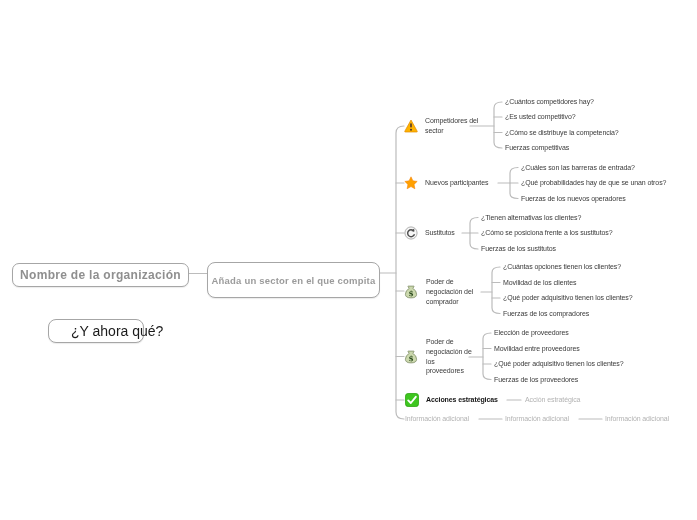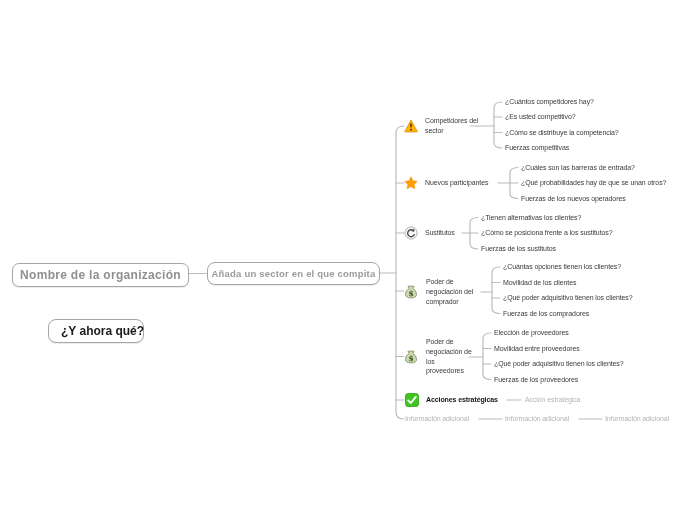--- a/index.html
+++ b/index.html
@@ -8,24 +8,24 @@
     font-family:"Liberation Sans", sans-serif;
   }
   svg.connectors{position:absolute;left:0;top:0;}
   .node-box{
     position:absolute;display:flex;align-items:center;justify-content:center;
     background:#fff;border:1.4px solid #a6a6a6;border-radius:8px;
     box-shadow:0 1px 1px rgba(0,0,0,0.08);box-sizing:border-box;white-space:nowrap;
   }
   .org-box{left:12px;top:263px;width:177px;height:24px;border-radius:7px;}
   .org-box span{font-size:12px;font-weight:bold;color:#8f8f8f;letter-spacing:0.3px;}
-  .sector-box{left:207px;top:262px;width:173px;height:23px;}
+  .sector-box{left:207px;top:262px;width:173px;height:36px;}
   .sector-box span{font-size:9.5px;font-weight:bold;color:#9b9b9b;letter-spacing:0.2px;}
   .float-box{left:48px;top:319px;width:96px;height:24px;justify-content:flex-start;padding-left:6px;}
-  .float-box span.txt{font-size:12px;font-weight:bold;color:#1b1b1b;margin-left:6px;}
+  .float-box span.txt{font-size:14px;font-weight:normal;color:#1b1b1b;margin-left:16px;}
   .lbl{
     position:absolute;transform:translateY(-50%);
     font-size:7px;letter-spacing:-0.1px;color:#3a3a3a;line-height:1.4;white-space:nowrap;
   }
   .wrap{white-space:normal;}
   .gray{color:#b3b3b3;}
   .boldlbl{font-weight:bold;color:#161616;}
   .icon14{position:absolute;width:14px;height:14px;transform:translateY(-50%);}
 </style>
 </head>

